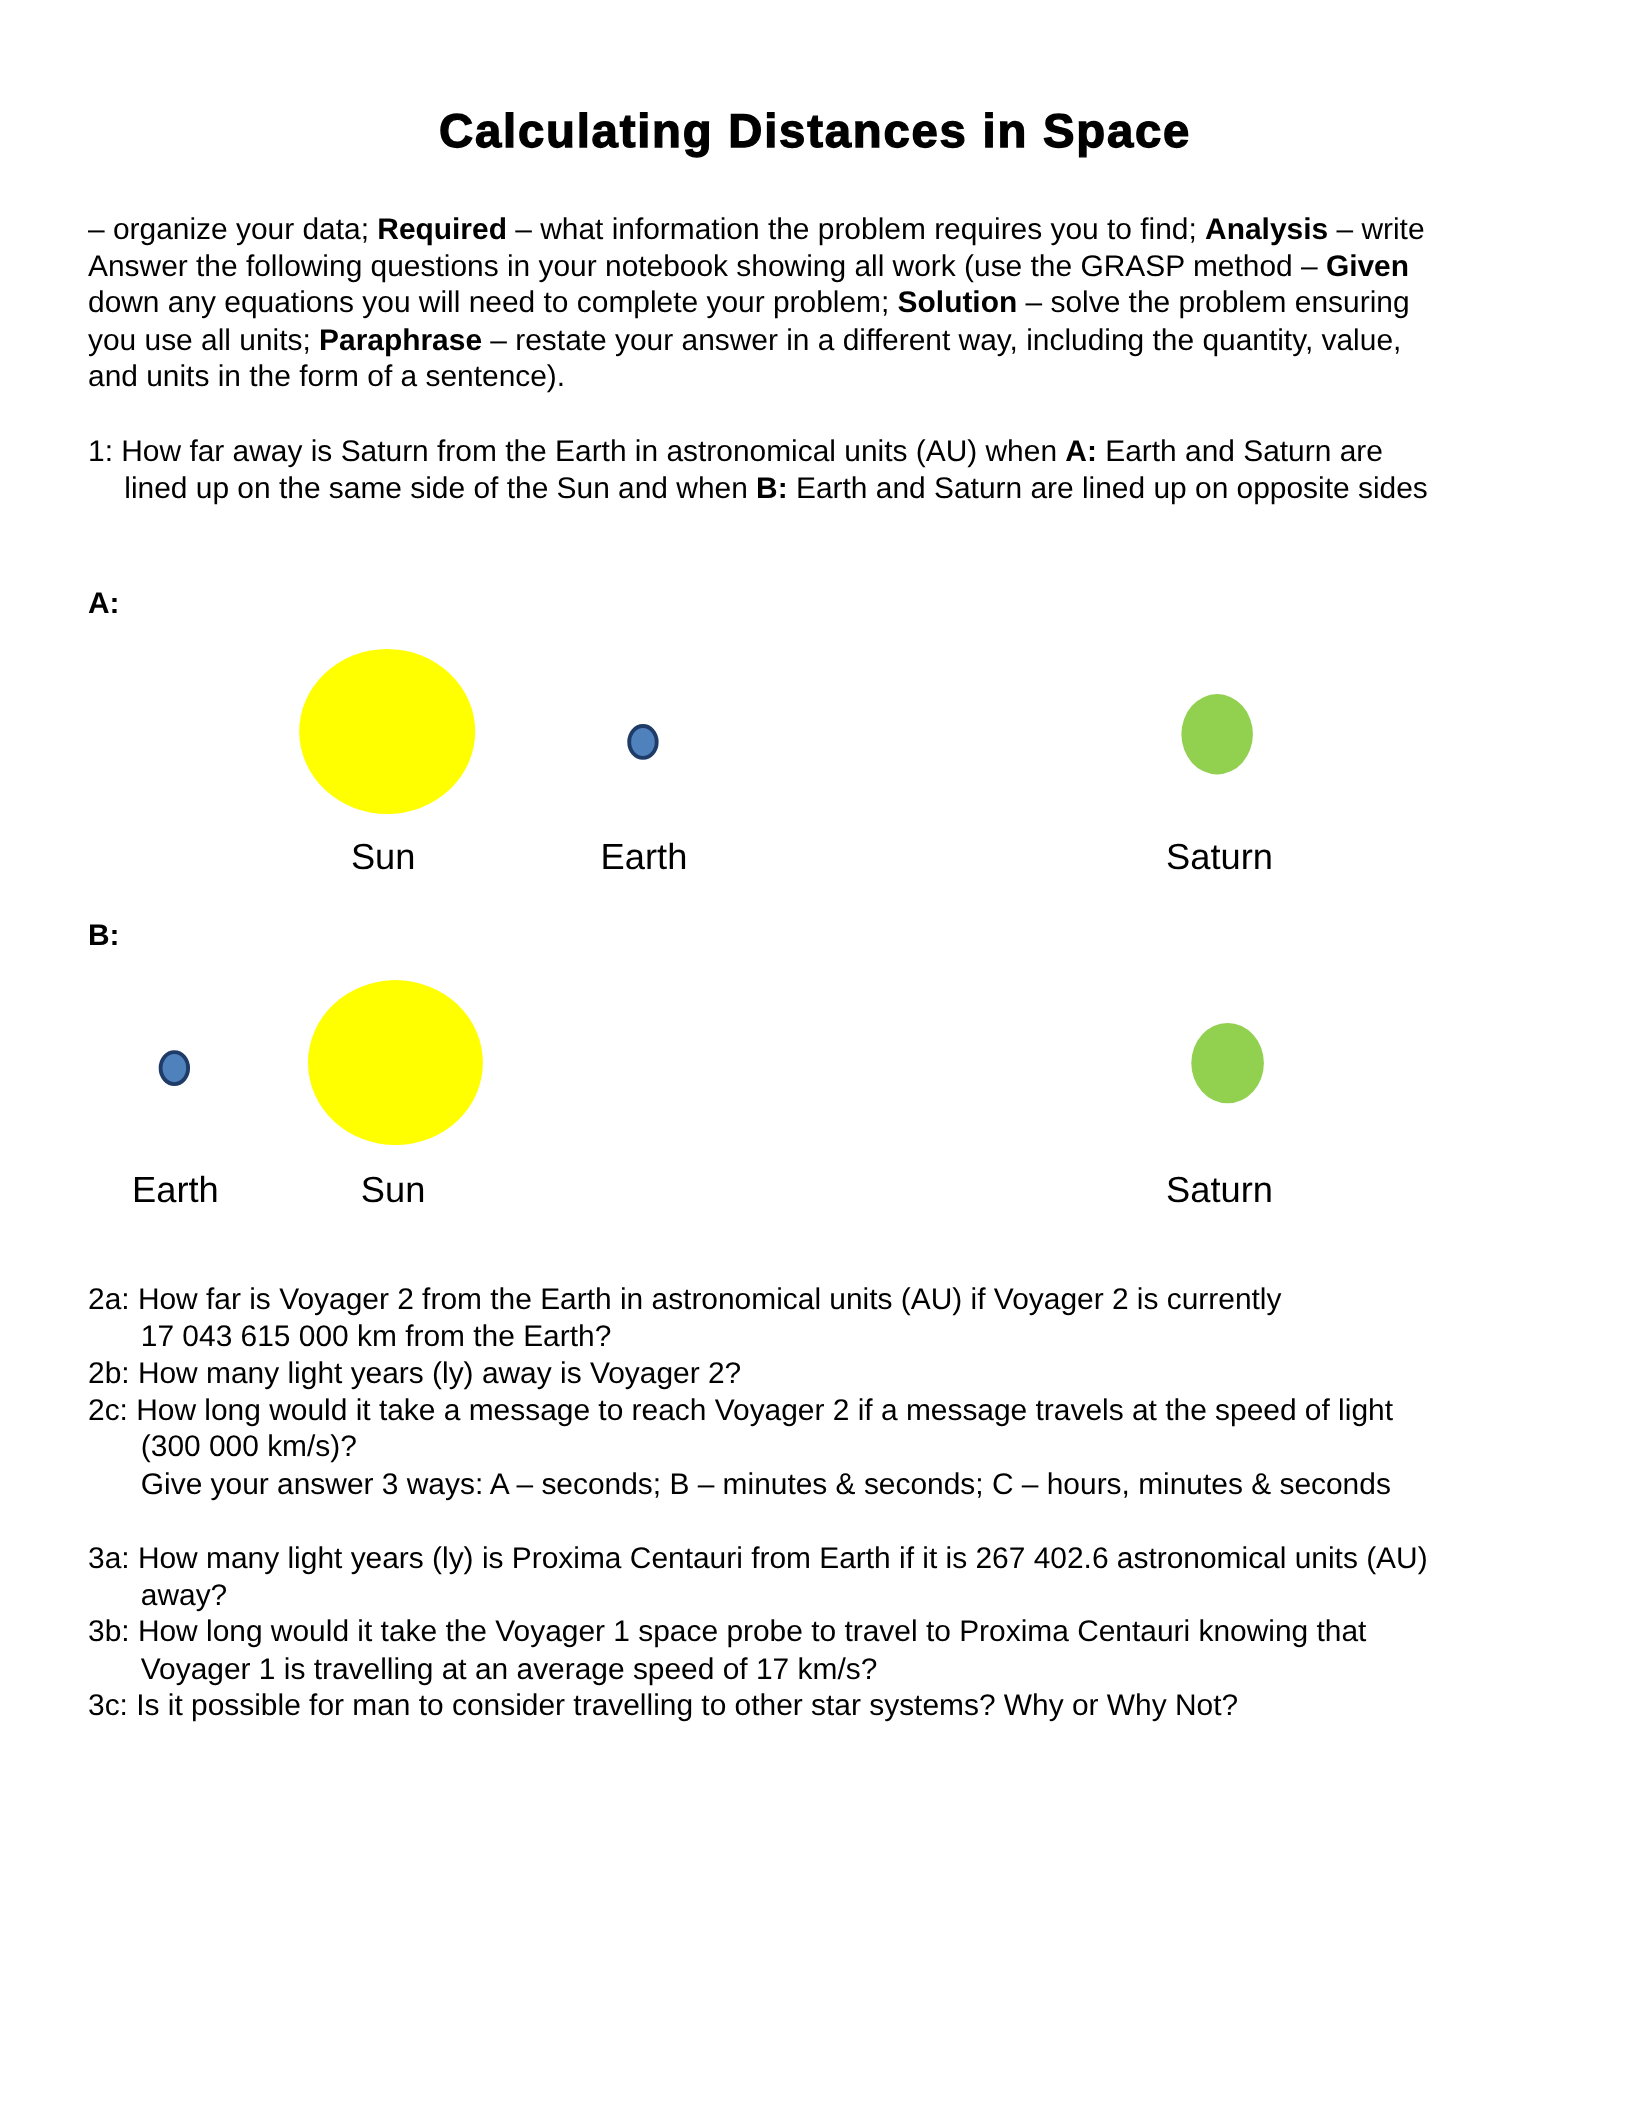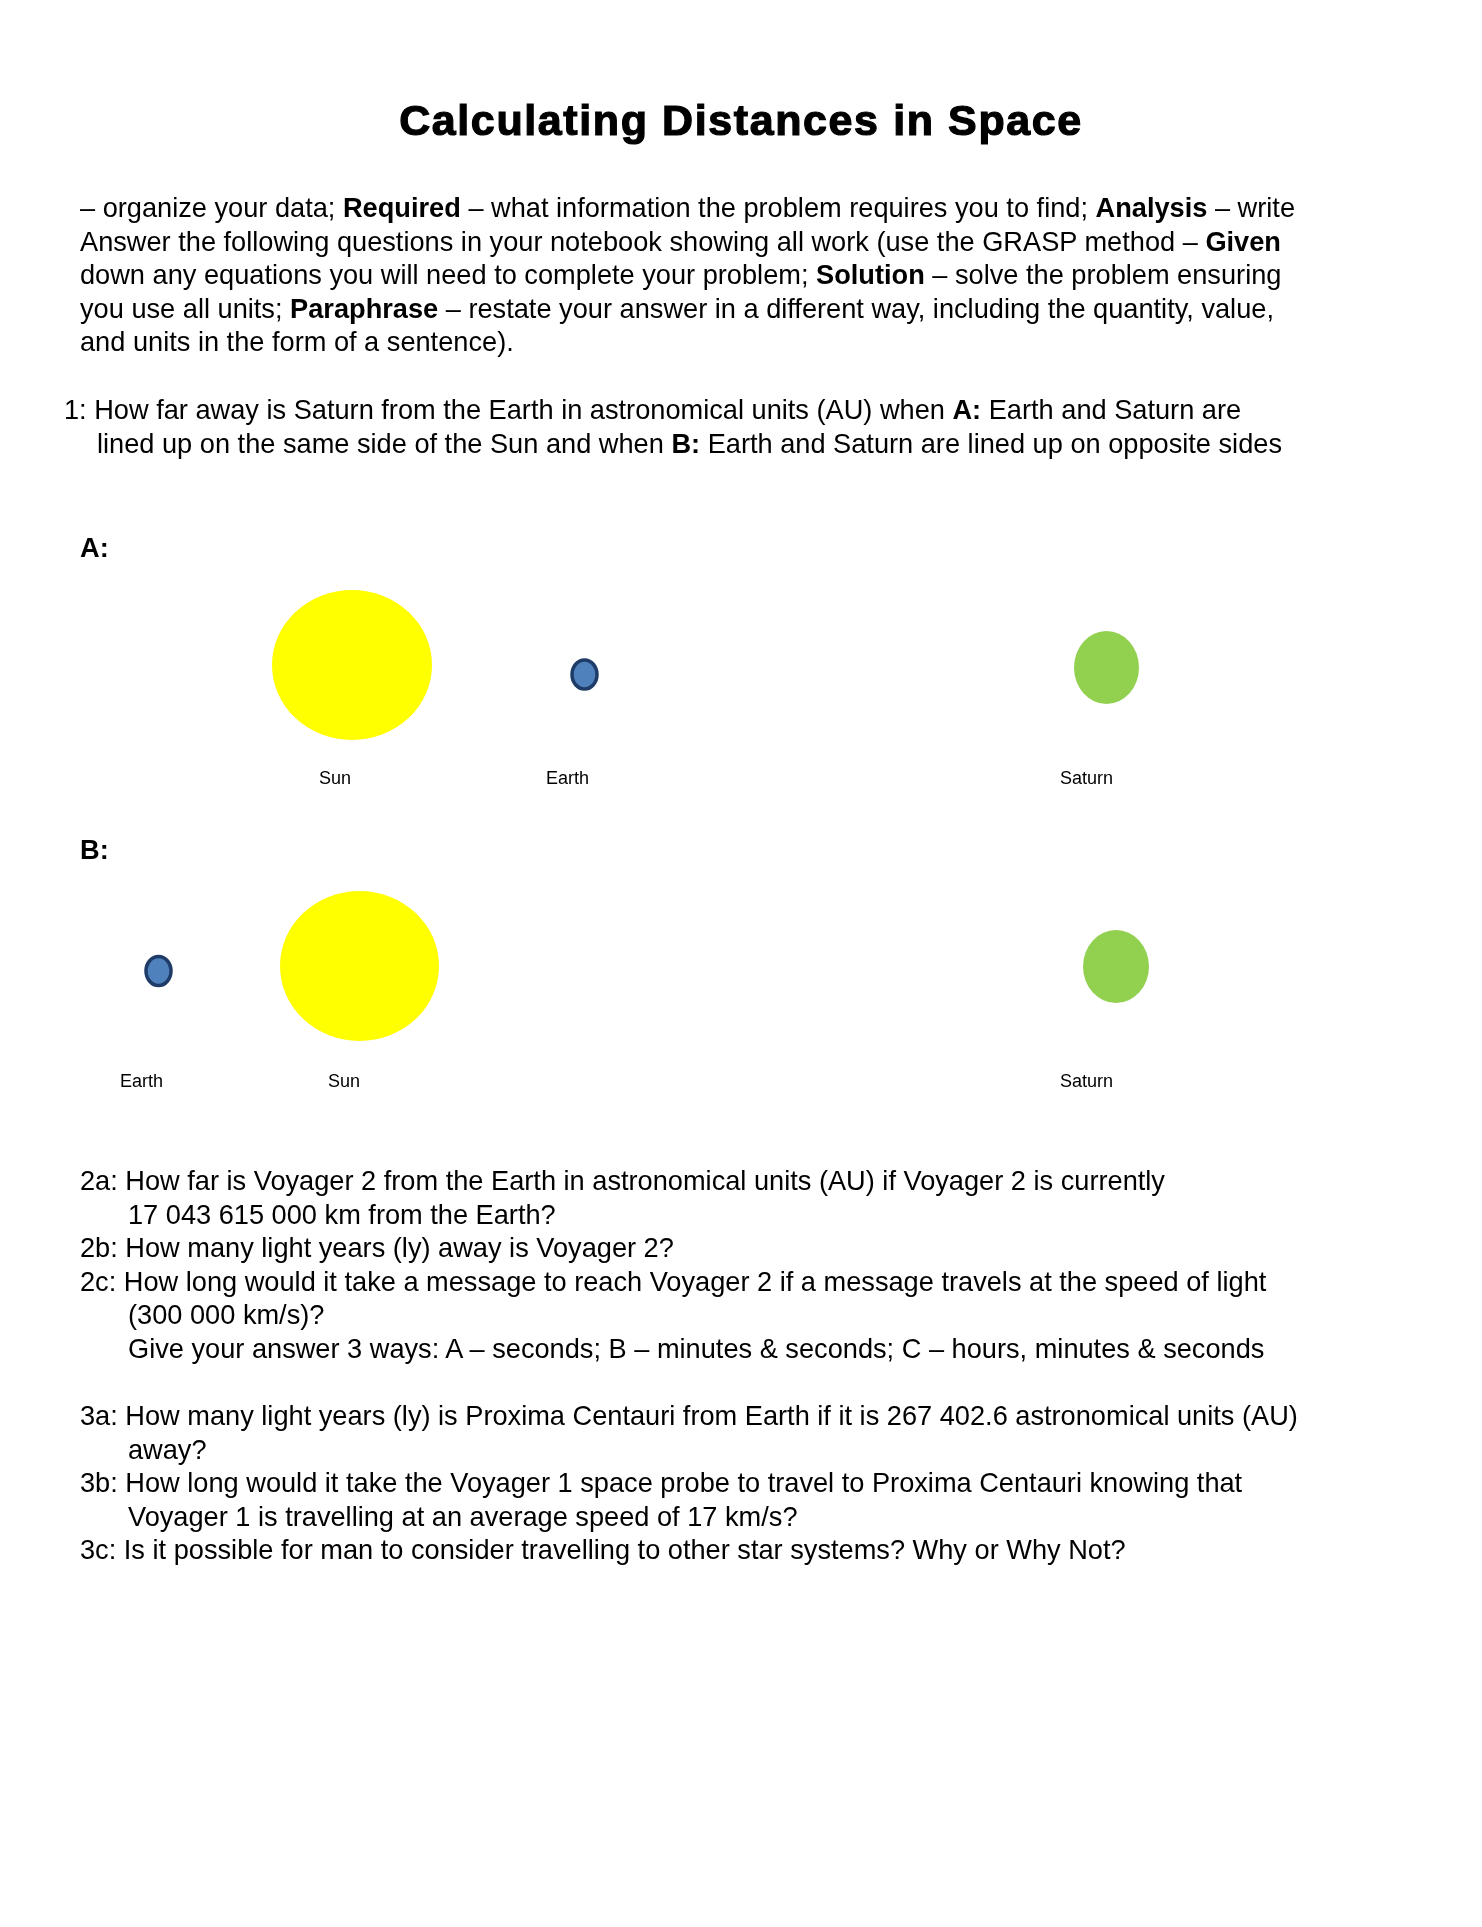--- a/index.html
+++ b/index.html
@@ -7,40 +7,40 @@
       font-family: "Liberation Sans", sans-serif; color: #000; }
     .page { position: absolute; left: 0; top: 0; width: 1482px; height: 1927px; }
     .title { position: absolute; left: 0; width: 1482px; top: 94px; text-align: center;
       font-size: 43px; font-weight: bold; letter-spacing: 1.6px; line-height: 52px;
       -webkit-text-stroke: 1.2px #000; }
     .txt { position: absolute; font-size: 27.2px; line-height: 33.6px; white-space: nowrap; }
     .txt b { font-weight: bold; }
     .line { display: block; }
     .indent { padding-left: 33px; }
     .indent2 { padding-left: 48px; }
-    .label { position: absolute; font-size: 18px; line-height: 33px; white-space: nowrap; }
+    .label { position: absolute; font-size: 33px; line-height: 33px; white-space: nowrap; }
     .sec { position: absolute; font-size: 27.2px; font-weight: bold; line-height: 33px; }
     svg.body { position: absolute; }
   </style>
 </head>
 <body>
 
 <div class="page">
 
   <div class="title">Calculating Distances in Space</div>
 
   <div class="txt" style="left:80px; top:191px;">
     <span class="line rich">– organize your data; <b>Required</b> – what information the problem requires you to find;  <b>Analysis</b> – write</span>
     <span class="line rich">Answer the following questions in your notebook showing all work (use the GRASP method – <b>Given</b></span>
     <span class="line rich">down any equations you will need to complete your problem; <b>Solution</b> – solve the problem ensuring</span>
     <span class="line rich">you use all units; <b>Paraphrase</b> – restate your answer in a different way, including the quantity, value,</span>
     <span class="line rich">and units in the form of a sentence).</span>
   </div>
 
-  <div class="txt" style="left:64px; top:393px;">
+  <div class="txt" style="left:80px; top:393px;">
     <span class="line rich">1: How far away is Saturn from the Earth in astronomical units (AU) when <b>A:</b> Earth and Saturn are</span>
     <span class="line rich indent">lined up on the same side of the Sun and when <b>B:</b> Earth and Saturn are lined up on opposite sides</span>
   </div>
 
   <div class="sec" style="left:80px; top:531px;">A:</div>
   <svg class="body" width="1482" height="200" style="left:0; top:570px;">
     <ellipse cx="352" cy="95" rx="80" ry="75" fill="#ffff00"></ellipse>
     <ellipse cx="584.5" cy="104.5" rx="12.5" ry="14.5" fill="#4f81bd" stroke="#1f3c68" stroke-width="3.5"></ellipse>
     <ellipse cx="1106.5" cy="97.5" rx="32.5" ry="36.5" fill="#92d050"></ellipse>
   </svg>

